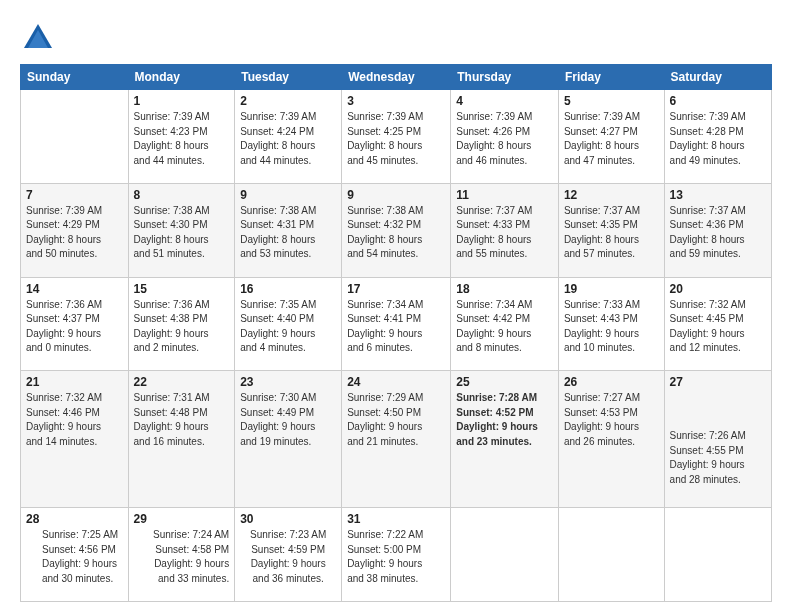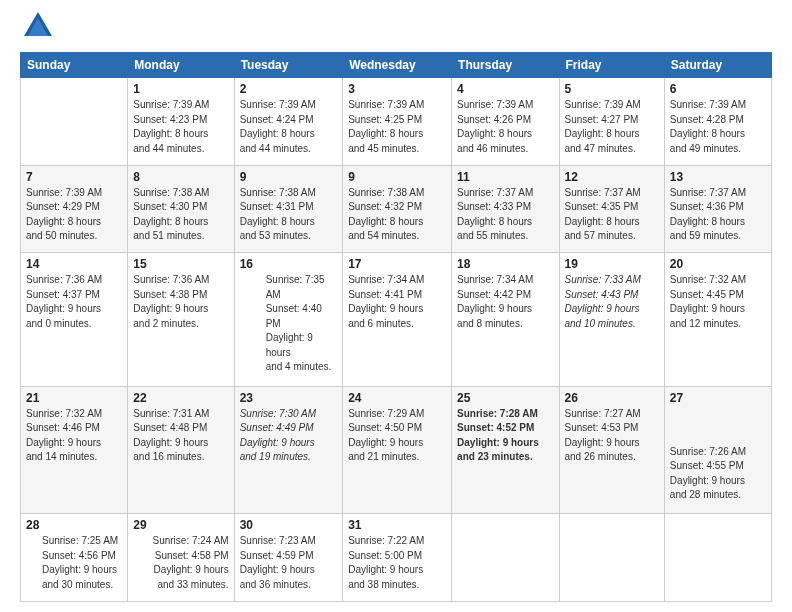--- a/index.html
+++ b/index.html
@@ -6,21 +6,21 @@
     body {
       font-family: Arial, sans-serif;
       background: #fff;
       width: 792px;
       height: 612px;
       overflow: hidden;
     }
     .page {
       width: 792px;
       height: 612px;
-      padding: 8px 20px 10px 20px;
+      padding: 20px 20px 10px 20px;
       display: flex;
       flex-direction: column;
     }
     .header {
       display: flex;
       align-items: flex-start;
       justify-content: space-between;
       margin-bottom: 8px;
     }
     .logo {
@@ -242,42 +242,42 @@
           </td>
           <td>
             <span class="day-number">15</span>
             <div class="day-info" style="white-space: pre-line;">Sunrise: 7:36 AM
 Sunset: 4:38 PM
 Daylight: 9 hours
 and 2 minutes.</div>
           </td>
           <td>
             <span class="day-number">16</span>
-            <div class="day-info" style="white-space: pre-line; margin-left: 26px;">Sunrise: 7:35 AM
+            <div class="day-info" style="white-space: pre-line;">Sunrise: 7:35 AM
 Sunset: 4:40 PM
 Daylight: 9 hours
 and 4 minutes.</div>
           </td>
           <td>
             <span class="day-number">17</span>
             <div class="day-info" style="white-space: pre-line;">Sunrise: 7:34 AM
 Sunset: 4:41 PM
 Daylight: 9 hours
 and 6 minutes.</div>
           </td>
           <td>
             <span class="day-number">18</span>
             <div class="day-info" style="white-space: pre-line;">Sunrise: 7:34 AM
 Sunset: 4:42 PM
 Daylight: 9 hours
 and 8 minutes.</div>
           </td>
           <td>
             <span class="day-number">19</span>
-            <div class="day-info" style="white-space: pre-line; font-style: italic;">Sunrise: 7:33 AM
+            <div class="day-info" style="white-space: pre-line;">Sunrise: 7:33 AM
 Sunset: 4:43 PM
 Daylight: 9 hours
 and 10 minutes.</div>
           </td>
           <td>
             <span class="day-number">20</span>
             <div class="day-info" style="white-space: pre-line;">Sunrise: 7:32 AM
 Sunset: 4:45 PM
 Daylight: 9 hours
 and 12 minutes.</div>
@@ -293,21 +293,21 @@
           </td>
           <td>
             <span class="day-number">22</span>
             <div class="day-info" style="white-space: pre-line;">Sunrise: 7:31 AM
 Sunset: 4:48 PM
 Daylight: 9 hours
 and 16 minutes.</div>
           </td>
           <td>
             <span class="day-number">23</span>
-            <div class="day-info" style="white-space: pre-line; font-style: italic;">Sunrise: 7:30 AM
+            <div class="day-info" style="white-space: pre-line;">Sunrise: 7:30 AM
 Sunset: 4:49 PM
 Daylight: 9 hours
 and 19 minutes.</div>
           </td>
           <td>
             <span class="day-number">24</span>
             <div class="day-info" style="white-space: pre-line;">Sunrise: 7:29 AM
 Sunset: 4:50 PM
 Daylight: 9 hours
 and 21 minutes.</div>
@@ -344,21 +344,21 @@
           </td>
           <td>
             <span class="day-number">29</span>
             <div class="day-info" style="white-space: pre-line; text-align: right;">Sunrise: 7:24 AM
 Sunset: 4:58 PM
 Daylight: 9 hours
 and 33 minutes.</div>
           </td>
           <td>
             <span class="day-number">30</span>
-            <div class="day-info" style="white-space: pre-line;">Sunrise: 7:23 AM
+            <div class="day-info" style="white-space: pre-line; text-align: center;">Sunrise: 7:23 AM
 Sunset: 4:59 PM
 Daylight: 9 hours
 and 36 minutes.</div>
           </td>
           <td>
             <span class="day-number">31</span>
             <div class="day-info" style="white-space: pre-line;">Sunrise: 7:22 AM
 Sunset: 5:00 PM
 Daylight: 9 hours
 and 38 minutes.</div>

